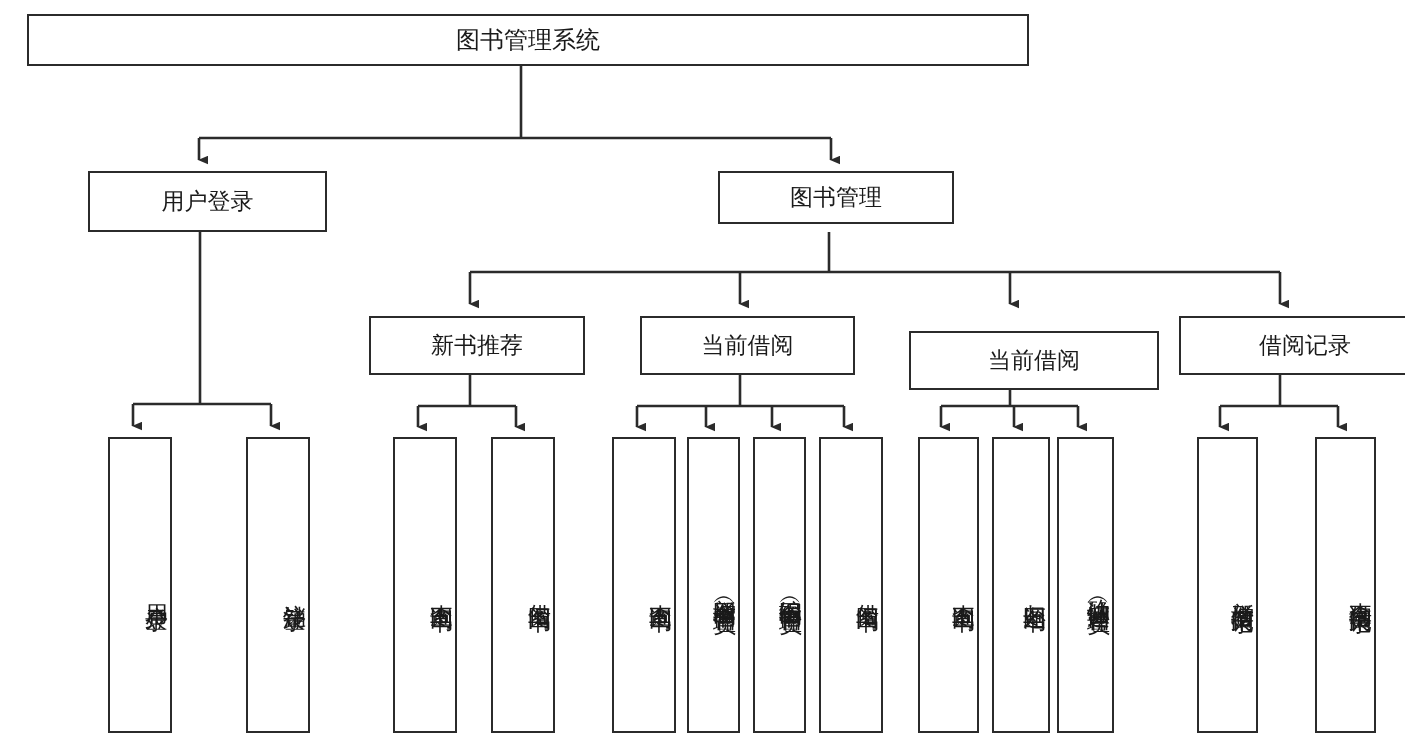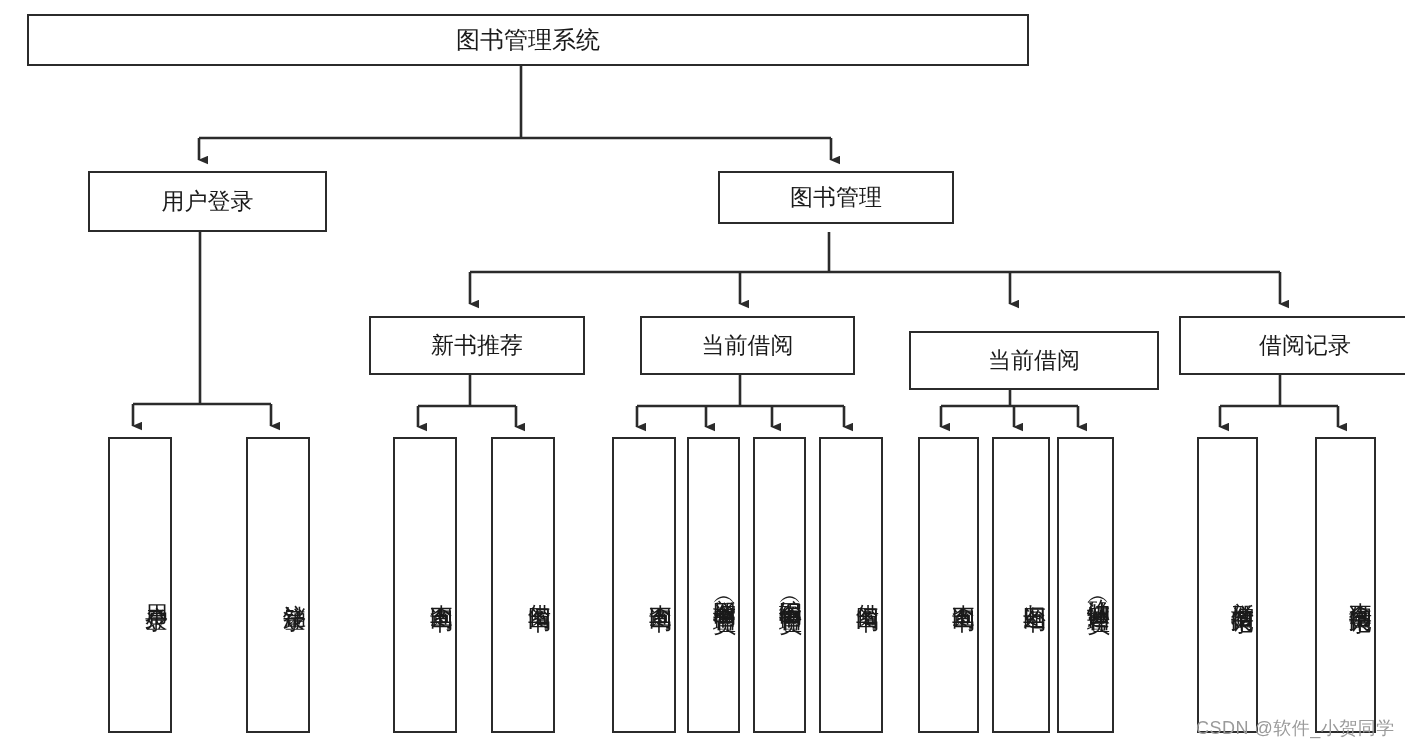--- a/index.html
+++ b/index.html
@@ -197,15 +197,14 @@
         <span class="leaf-text">确认归还（管理员）</span>
       </div>
       <div class="node leaf" style="left: 1190px; top: 437px; width: 61px; height: 296px;">
         <span class="leaf-text">新增借阅记录</span>
       </div>
       <div class="node leaf" style="left: 1308px; top: 437px; width: 61px; height: 296px;">
         <span class="leaf-text">查询借阅记录</span>
       </div>
     </div>
 
-  <div class="watermark" style="left: 1196px; top: 716px;">CSDN @软件_小贺同学</div>
 
 </div>
 
 </body></html>

